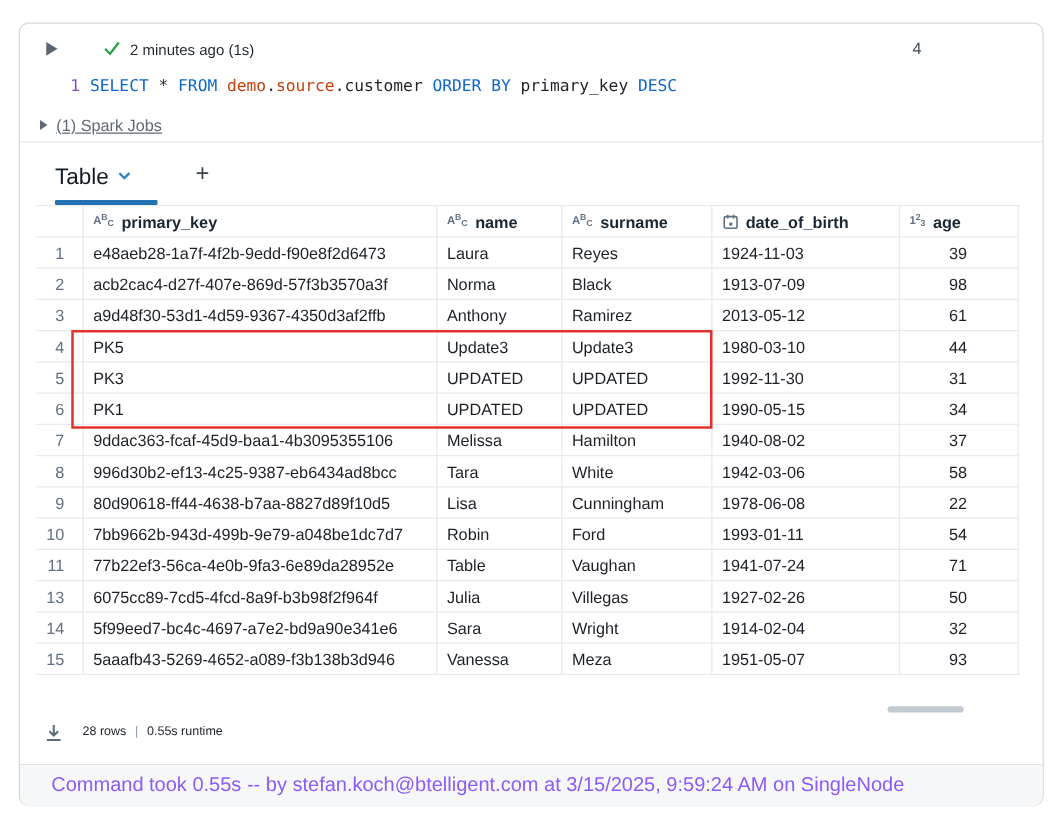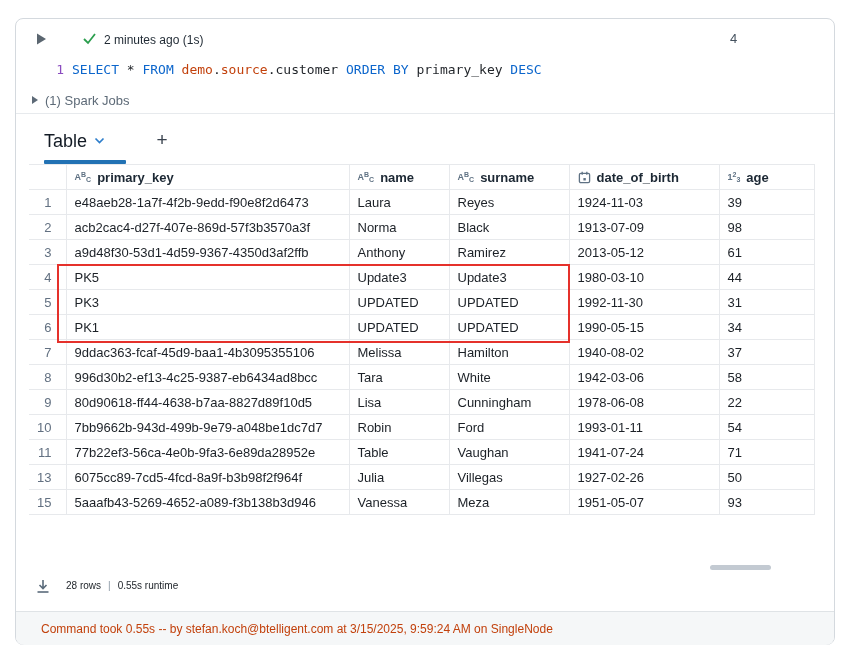--- a/index.html
+++ b/index.html
@@ -19,21 +19,21 @@
   .code-row { position:absolute; left:0; top:40px; right:0; height:22px;
               font-family:"DejaVu Sans Mono", monospace; font-size:13px; line-height:22px; }
   .line-no { position:absolute; left:28px; width:20px; text-align:right; color:#8a4bbf; }
   .code-text { position:absolute; left:56px; white-space:pre; color:#1f2328; }
   .tok-kw { color:#0c66cc; }
   .tok-id { color:#c2410c; }
   .tok-pl { color:#1f2328; }
 
   
   .spark-row { position:absolute; left:16px; top:71px; height:20px; font-size:13px;
-               color:#5d6a77; cursor:pointer; display:flex; align-items:center; gap:7px; }
+               color:#5d6a77; cursor:pointer; display:flex; align-items:center; gap:7px;text-decoration:underline; }
   .tri-right { width:0; height:0; border-left:6px solid #5d6a77;
                border-top:4.5px solid transparent; border-bottom:4.5px solid transparent; }
 
   
   .tab-divider { position:absolute; left:0; top:94px; width:100%; height:1px; background:#e7eaed; }
   .tab-bar { position:absolute; left:0; top:94px; width:100%; height:51px; }
   .tab { position:absolute; left:28px; top:12px; height:32px; display:flex; align-items:center;
          gap:7px; cursor:pointer; }
   .tab-label { font-size:18px; font-weight:normal; color:#121a24; }
   .tab-underline { position:absolute; left:28px; bottom:0px; width:82px; height:4px;
@@ -43,21 +43,21 @@
 
   
   .tbl-wrap { position:absolute; left:13px; top:145px; width:785px; }
   table { border-collapse:collapse; table-layout:fixed; width:785px; font-size:13px; }
   th, td { height:25px; padding:0 8px; overflow:hidden; white-space:nowrap;
            border-bottom:1px solid #e7e9ec; border-right:1px solid #e7e9ec; }
   thead th { border-top:1px solid #e7e9ec; text-align:left; font-weight:bold; color:#1b2733; }
   td { color:#1c2127; }
   .c-rownum { text-align:right; color:#627081; padding-right:14px; border-left:none; }
   th.c-rownum { border-top:1px solid #e7e9ec; }
-  .c-age { text-align:left; }
+  .c-age { text-align:center; }
   th .hcell { display:flex; align-items:center; gap:6px; }
   .type-ic { color:#5e7183; font-weight:bold; font-size:9px; line-height:1; white-space:nowrap; }
   .type-ic .base { font-size:9px; }
   .type-ic .sup { font-size:7px; vertical-align:3px; }
   .type-ic .sub { font-size:7px; vertical-align:-2px; }
   .cal { display:block; }
 
   
   .hscroll-thumb { position:absolute; left:694px; top:546px; width:61px; height:5px;
                    border-radius:3px; background:#c3cad2; cursor:pointer; }
@@ -65,21 +65,21 @@
   
   .footer { position:absolute; left:0; top:545px; width:100%; height:47px; }
   .dl-btn { position:absolute; left:19px; top:15px; width:18px; height:18px; cursor:pointer; }
   .rows-label { position:absolute; left:50px; top:16px; font-size:10px; color:#1c2127; }
   .rows-label .sep { color:#8a97a4; padding:0 7px; }
 
   
   .status-bar { position:absolute; left:0; top:592px; width:100%; height:34px;
                 background:#f5f7f8; border-top:1px solid #dfe3e6;
                 border-radius:0 0 8px 8px; display:flex; align-items:center; }
-  .status-text { margin-left:25px; font-size:12px; color:#c2410c; }
+  .status-text { margin-left:25px; font-size:16px; color:#8b5cf6; }
 
   
   .annotation { position:absolute; left:57px; top:264px; width:513px; height:79px;
                 border:2px solid #e5312b; pointer-events:none; z-index:10; }
 </style>
 </head>
 <body>
 
 <div class="card">
 
@@ -260,20 +260,28 @@
           </tr>
           <tr>
             <td class="c-rownum">13</td>
             <td>6075cc89-7cd5-4fcd-8a9f-b3b98f2f964f</td>
             <td>Julia</td>
             <td>Villegas</td>
             <td>1927-02-26</td>
             <td class="c-age">50</td>
           </tr>
           <tr>
+            <td class="c-rownum">14</td>
+            <td>5f99eed7-bc4c-4697-a7e2-bd9a90e341e6</td>
+            <td>Sara</td>
+            <td>Wright</td>
+            <td>1914-02-04</td>
+            <td class="c-age">32</td>
+          </tr>
+          <tr>
             <td class="c-rownum">15</td>
             <td>5aaafb43-5269-4652-a089-f3b138b3d946</td>
             <td>Vanessa</td>
             <td>Meza</td>
             <td>1951-05-07</td>
             <td class="c-age">93</td>
           </tr>
         </tbody>
     </table>
   </div>

